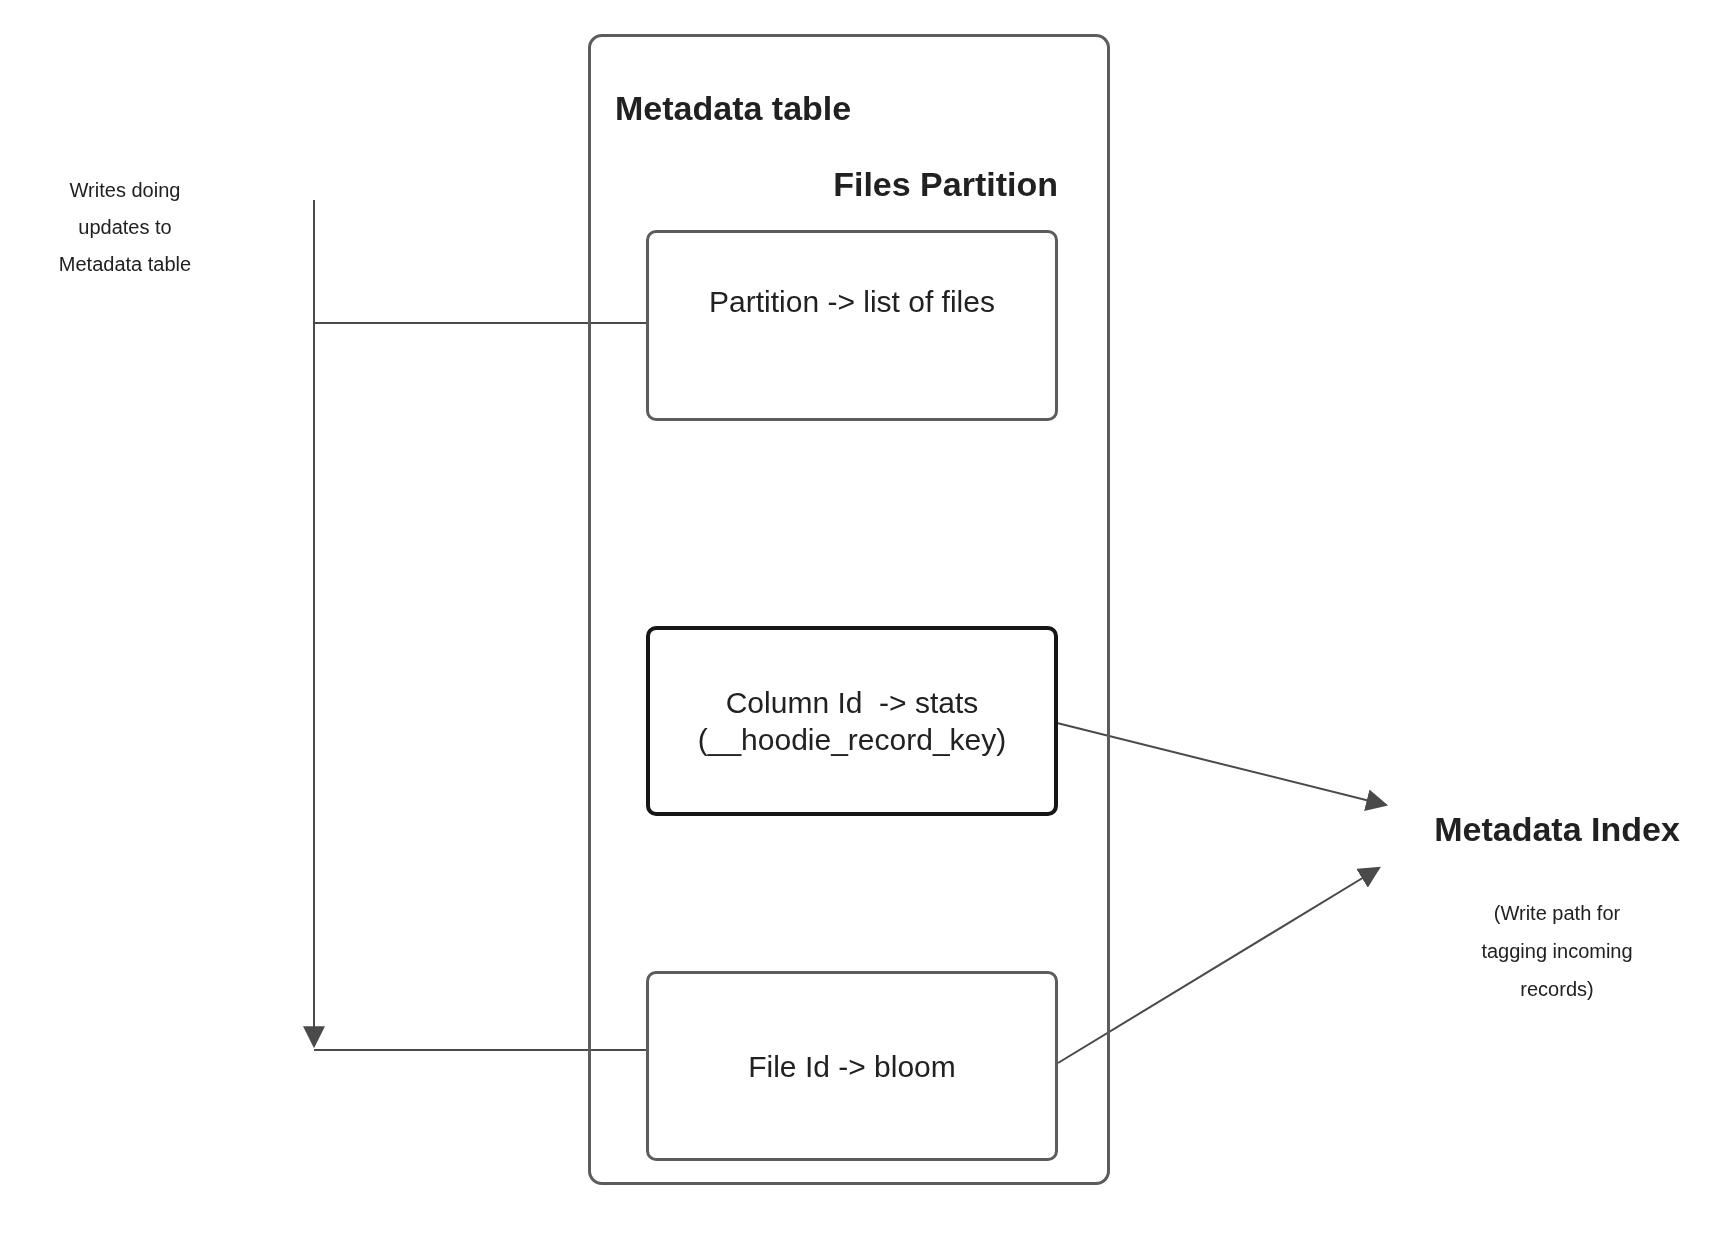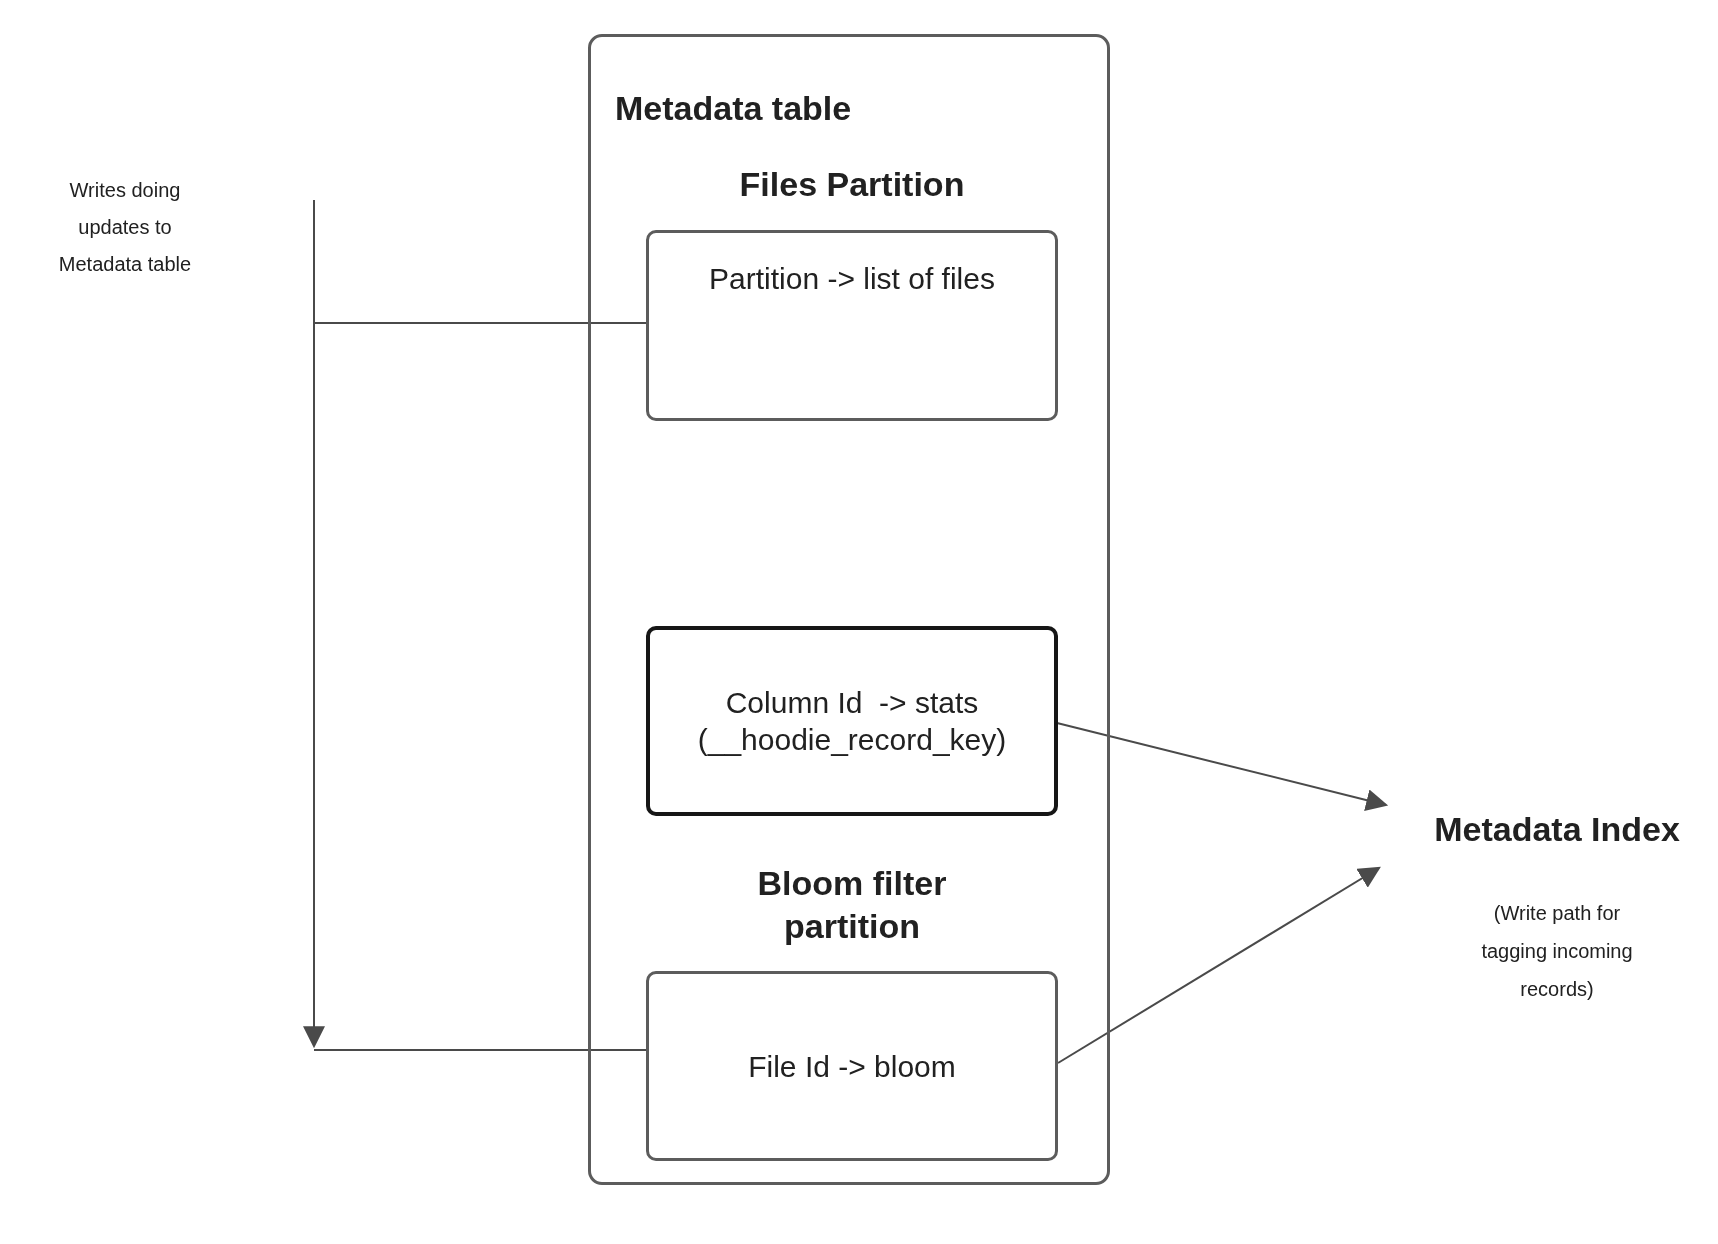--- a/index.html
+++ b/index.html
@@ -89,32 +89,30 @@
   </svg>
 
   <div class="abs note" style="left: 0px; top: 172px; width: 250px;">Writes doing
 updates to
 Metadata table</div>
 
   <div class="abs outer-box" style="left: 588px; top: 34px; width: 522px; height: 1151px;">
 
     <div class="abs table-title" style="left: 24px; top: 51px;">Metadata table</div>
 
-    <div class="abs heading" style="left: 55px; top: 126px; width: 412px;">Files Partition</div>
+    <div class="abs heading" style="left: 55px; top: 126px; width: 412px; text-align: right;">Files Partition</div>
     <div class="abs inner-box" style="left: 55px; top: 193px; width: 412px; height: 191px;">
-      <div class="box-text" style="padding-top: 27px;">Partition -&gt; list of files</div>
+      <div class="box-text" style="padding-top: 50px;">Partition -&gt; list of files</div>
     </div>
 
     <div class="abs inner-box emphasis center-flex" style="left: 55px; top: 549px; width: 412px; height: 190px;">
       <div class="box-text">Column Id  -&gt; stats
 (__hoodie_record_key)</div>
     </div>
 
-    <div class="abs heading" style="left: 55px; top: 825px; width: 412px;">Bloom filter
-partition</div>
     <div class="abs inner-box center-flex" style="left: 55px; top: 934px; width: 412px; height: 190px;">
       <div class="box-text">File Id -&gt; bloom</div>
     </div>
   </div>
 
   <div class="abs big-title" style="left: 1385px; top: 808px; width: 344px;">Metadata Index</div>
   <div class="abs note" style="left: 1385px; top: 894px; width: 344px; line-height: 38px;">(Write path for
 tagging incoming
 records)</div>
 

